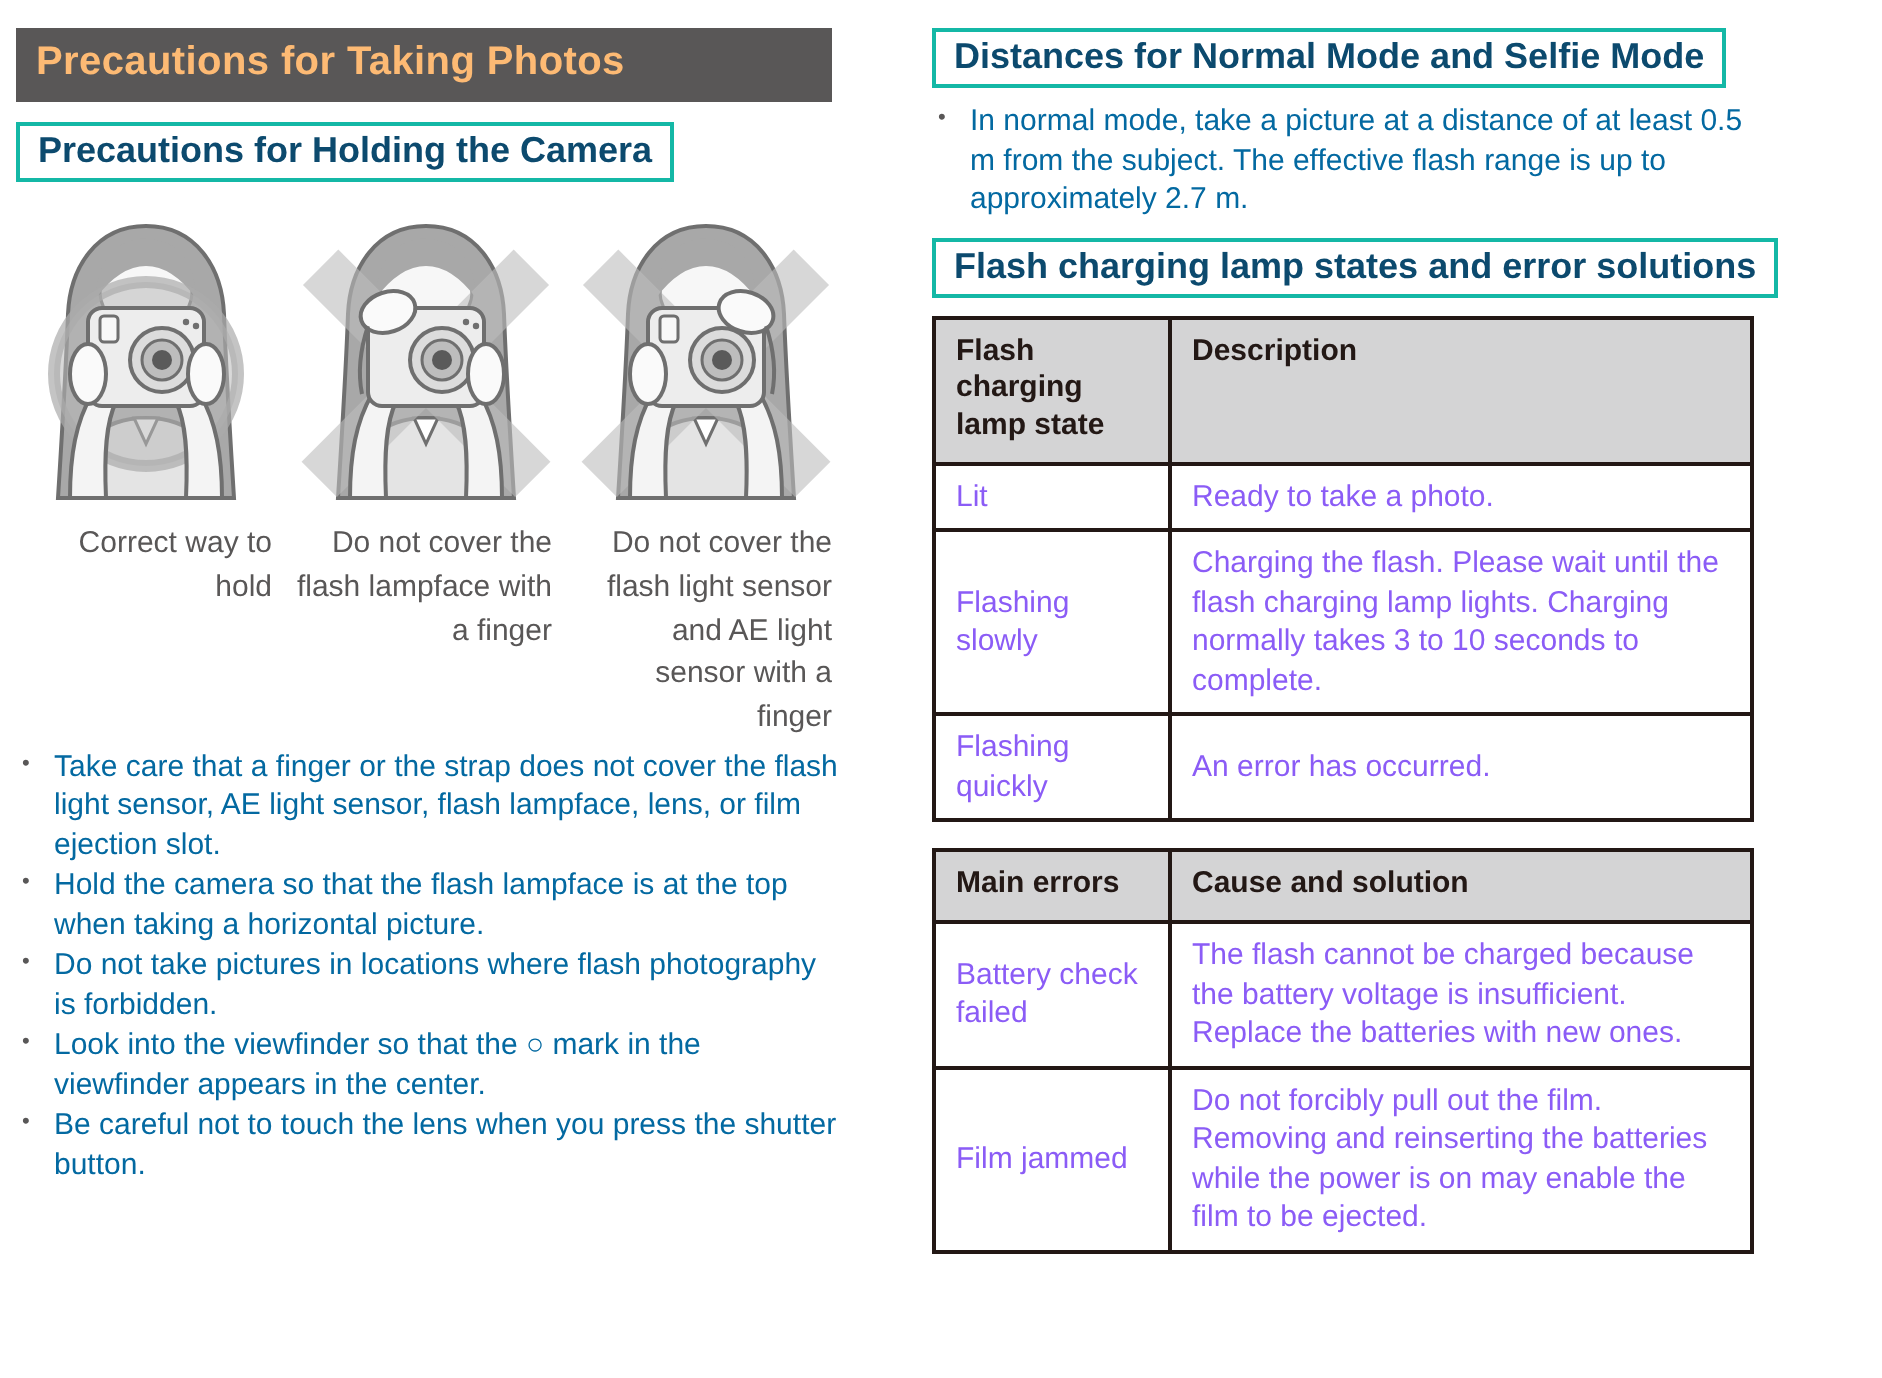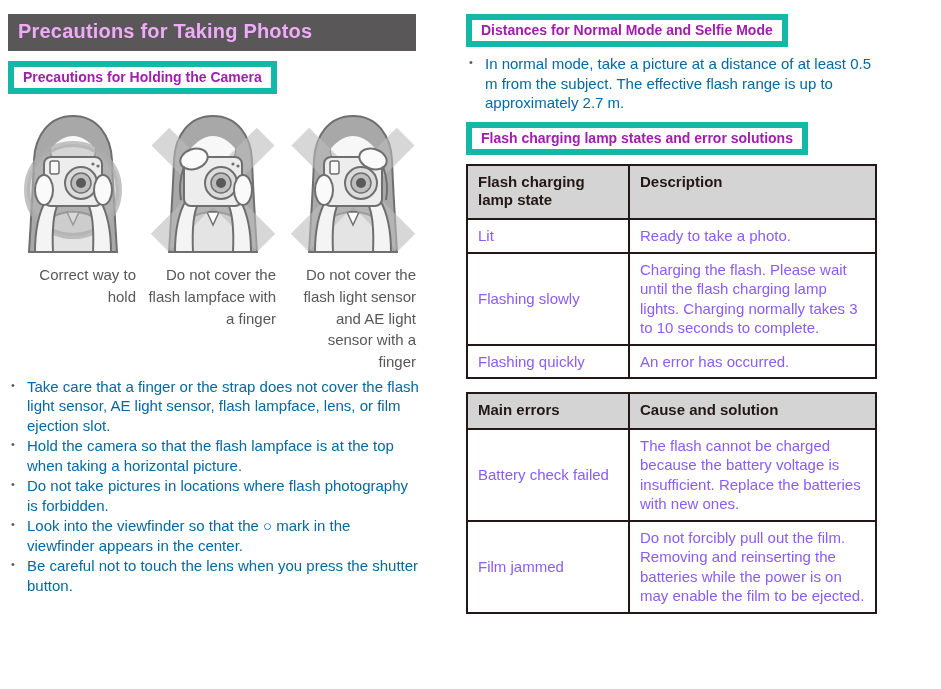--- a/index.html
+++ b/index.html
@@ -7,29 +7,29 @@
   body {
     width:941px; height:689px; position:relative;
     font-family:"Liberation Sans", sans-serif;
     color:#595757;
     overflow:hidden;
   }
   .col-left  { position:absolute; left:8px;  top:14px; width:414px; }
   .col-right { position:absolute; left:466px; top:14px; width:411px; }
 
   .title-bar {
-    background:#595757; color:#f0abfc;
+    background:#595757; color:#fdba74;
     font-size:20px; font-weight:bold;
     padding:6px 10px 8px 10px;
     width:408px; letter-spacing:0.2px;
   }
   .box-header {
     display:inline-block;
-    border:6px solid #14b8a6; color:#a21caf; background:#fff;
-    font-size:14px; font-weight:bold;
+    border:2px solid #14b8a6; color:#0c4a6e; background:#fff;
+    font-size:18px; font-weight:bold;
     padding:2px 9px 3px 9px;
     white-space:nowrap;
   }
   .col-left .box-header { margin-top:10px; }
 
   .figures { display:flex; gap:6px; margin-top:8px; width:414px;text-align:right; }
   .figure { width:134px; }
   .figure svg { display:block; width:130px; height:158px; }
   .caption {
     margin-top:4px; font-size:15px; line-height:1.45; color:#595757; width:128px;
@@ -55,21 +55,21 @@
   th, td { border:2px solid #231815; }
   th {
     background:#d4d4d5; color:#231815;
     font-size:15px; font-weight:bold; text-align:left;
     padding:7px 10px 8px 10px; vertical-align:top; line-height:1.25;
   }
   td {
     font-size:15px; color:#8b5cf6; line-height:1.3;
     padding:6px 10px; vertical-align:middle;
   }
-  .c1 { width:162px; }
+  .c1 { width:118px; }
   .tbl-errors { margin-top:13px;padding-left:24px; }
 </style>
 </head>
 <body>
 
 <div class="col-left">
 
   <div class="title-bar">Precautions for Taking Photos</div>
 
   <div class="box-header">Precautions for Holding the Camera</div>

